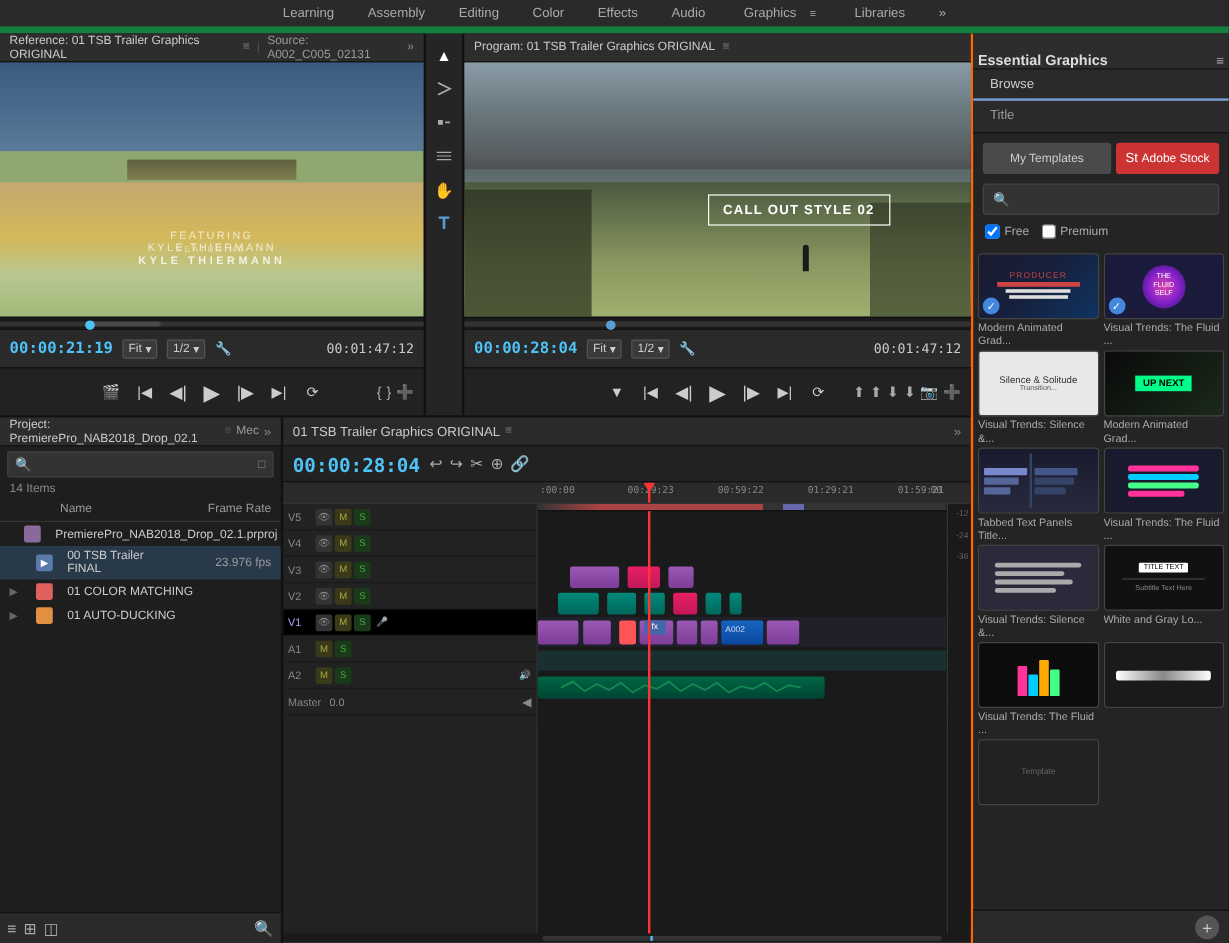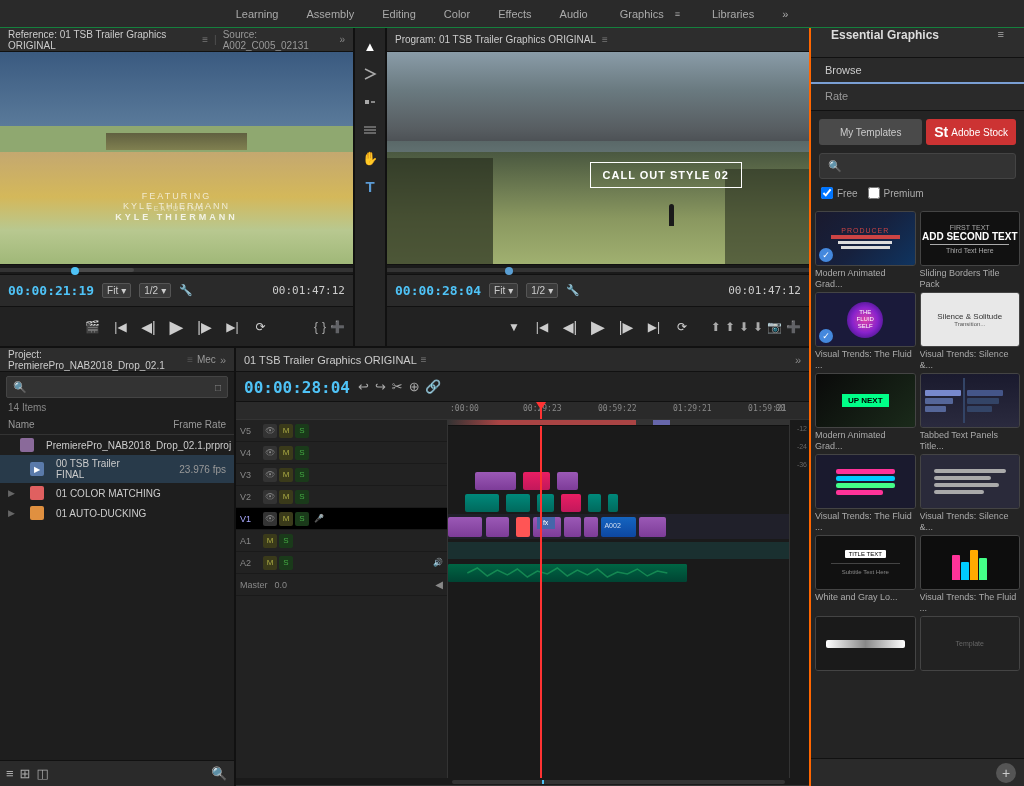--- a/index.html
+++ b/index.html
@@ -14,21 +14,21 @@
     }
 
     
     .top-nav {
       background: #2a2a2a;
       height: 28px;
       display: flex;
       align-items: center;
       justify-content: center;
       gap: 20px;
-      border-bottom: 1px solid #15803d;
+      border-bottom: 6px solid #15803d;
     }
     .top-nav span {
       color: #aaa;
       font-size: 11px;
       cursor: pointer;
       padding: 0 4px;
     }
     .top-nav span.active {
       color: #9b9bff;
     }
@@ -309,21 +309,21 @@
       font-size: 10px;
       padding: 0 8px 2px;
     }
     .project-cols {
       display: flex;
       padding: 0 8px;
       border-bottom: 1px solid #333;
       height: 20px;
       align-items: center;
     }
-    .project-col-name { flex: 1; color: #999; font-size: 10px; }
+    .project-col-name { flex: 1; color: #999; font-size: 10px; margin-left: 42px; }
     .project-col-fps { width: 70px; color: #999; font-size: 10px; text-align: right; }
     .project-items { flex: 1; overflow: hidden; }
     .project-item {
       display: flex;
       align-items: center;
       padding: 3px 8px;
       gap: 12px;
       cursor: pointer;
     }
     .project-item.active { background: #283a4a; }
@@ -369,22 +369,22 @@
       background: #242424;
       border-left: 2px solid #ff6600;
       display: flex;
       flex-direction: column;
       flex-shrink: 0;
     }
     .essential-header {
       background: #2d2d2d;
       height: 30px;
       display: flex;
-      align-items: flex-start;
-      padding: 0 20px;
+      align-items: flex-end;
+      padding: 0 4px;
       gap: 6px;
       border-bottom: 1px solid #111;
       flex-shrink: 0;
     }
     .essential-title {
       font-size: 12px;
       color: #ddd;
       font-weight: bold;
     }
     .essential-menu { color: #aaa; margin-left: auto; cursor: pointer; }
@@ -434,22 +434,22 @@
       font-size: 10px;
       padding: 0 8px;
       display: flex;
       align-items: center;
       gap: 3px;
       border-radius: 3px;
       cursor: pointer;
       height: 26px;
     }
     .adobe-stock-icon {
-      font-weight: bold;
-      font-size: 14px;
+      font-weight: normal;
+      font-size: 11px;
     }
     .essential-search {
       margin: 0 8px 4px;
       height: 26px;
       background: #333;
       border: 1px solid #444;
       border-radius: 3px;
       display: flex;
       align-items: center;
       padding: 0 8px;
@@ -1337,21 +1337,21 @@
   </div>
 
   <div class="essential-panel">
     <div class="essential-header">
       <span class="essential-title">Essential Graphics</span>
       <span class="essential-menu">≡</span>
     </div>
 
     <div class="essential-tabs">
       <div class="essential-tab active">Browse</div>
-      <div class="essential-tab">Rate</div>
+      <div class="essential-tab">Title</div>
     </div>
 
     <div class="essential-source-tabs">
       <div class="source-tab active">My Templates</div>
       <div class="adobe-stock-tab">
         <span class="adobe-stock-icon">St</span>
         <span>Adobe Stock</span>
       </div>
     </div>
 
@@ -1379,31 +1379,20 @@
             <div style="font-size:7px;color:#cc4444;text-align:center;letter-spacing:1px;">PRODUCER</div>
             <div class="ta-bar1"></div>
             <div class="ta-bar2"></div>
             <div class="ta-bar3"></div>
           </div>
           <div class="check-overlay">✓</div>
         </div>
         <div class="template-name">Modern Animated Grad...</div>
       </div>
 
-      <div class="template-item">
-        <div class="template-thumb">
-          <div class="thumb-sliding-borders" style="width:100%;height:100%;">
-            <div class="sb-text1">FIRST TEXT</div>
-            <div class="sb-text2">ADD SECOND TEXT</div>
-            <div style="width:80%;height:1px;background:#aaa;margin:2px 0;"></div>
-            <div class="sb-text3">Third Text Here</div>
-          </div>
-        </div>
-        <div class="template-name">Sliding Borders Title Pack</div>
-      </div>
 
       <div class="template-item">
         <div class="template-thumb">
           <div class="thumb-fluid" style="width:100%;height:100%;">
             <div class="fluid-circle">THE<br>FLUID<br>SELF</div>
           </div>
           <div class="check-overlay">✓</div>
         </div>
         <div class="template-name">Visual Trends: The Fluid ...</div>
       </div>

